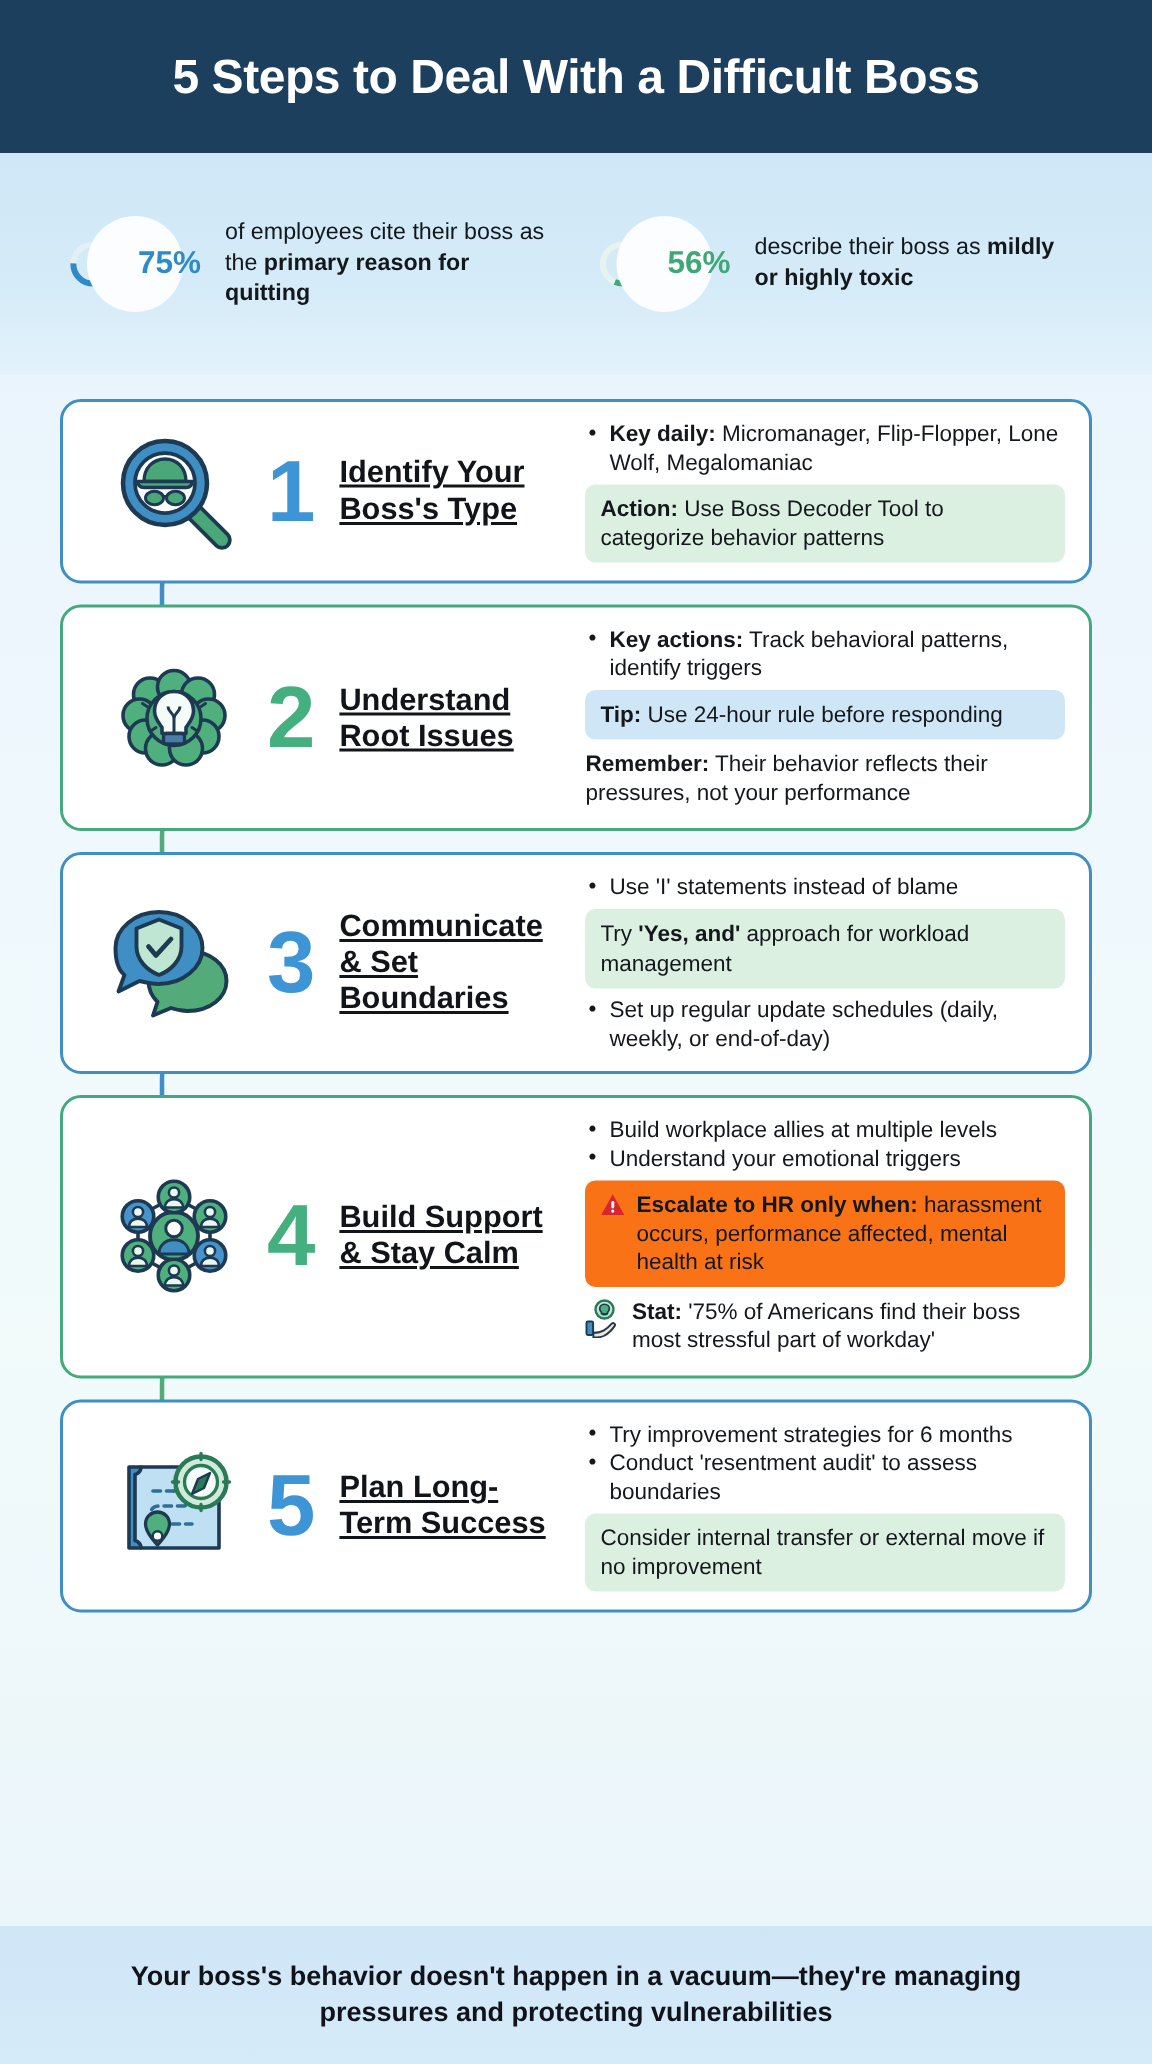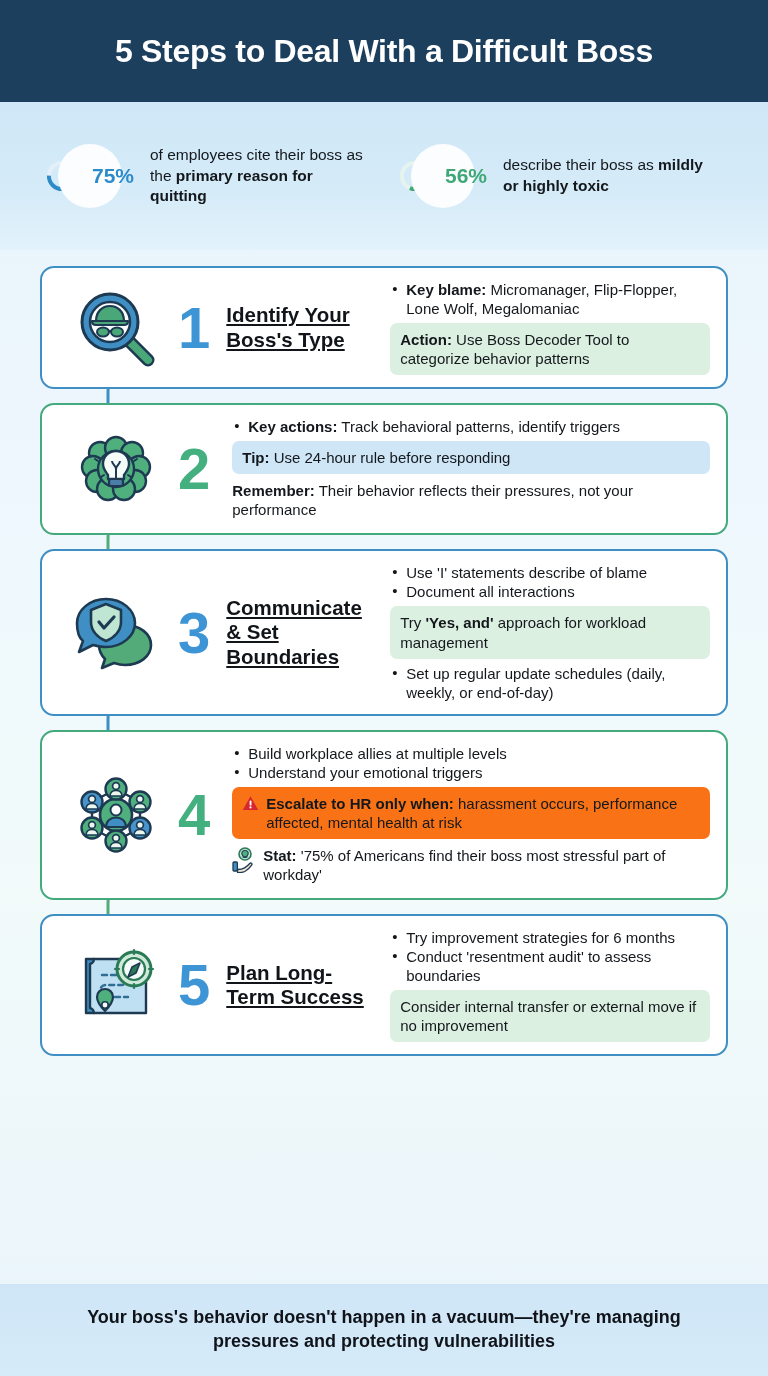--- a/index.html
+++ b/index.html
@@ -268,21 +268,21 @@
       <path d="M18 35h36c0 3-2 4-4 4H22c-2 0-4-1-4-4z" fill="#4aa878" stroke="#1d3a52" stroke-width="2.2" stroke-linejoin="round"></path>
       <ellipse cx="29" cy="46" rx="6" ry="4.5" fill="#4aa878" stroke="#1d3a52" stroke-width="2"></ellipse>
       <ellipse cx="43" cy="46" rx="6" ry="4.5" fill="#4aa878" stroke="#1d3a52" stroke-width="2"></ellipse>
       <line x1="35" y1="45" x2="37" y2="45" stroke="#1d3a52" stroke-width="2"></line>
     </svg>
           </div>
           <div class="num blue">1</div>
           <div class="title">Identify Your Boss's Type</div>
           <div class="body">
             <ul class="bullets">
-              <li><b>Key blame:</b> Micromanager, Flip-Flopper, Lone Wolf, Megalomaniac</li>
+              <li><b>Key daily:</b> Micromanager, Flip-Flopper, Lone Wolf, Megalomaniac</li>
             </ul>
             <div class="note green">
               <div class=""><span><b>Action:</b> Use Boss Decoder Tool to categorize behavior patterns</span></div>
             </div>
           </div>
         </div>
       </div>
       <div class="step-wrap" style="margin-top: 14px;">
         <div class="card green">
           <div class="icon-cell">
@@ -299,20 +299,21 @@
                 <circle cx="50" cy="62" r="11"></circle>
         <circle cx="42" cy="42" r="18"></circle>
       </g>
       <path d="M42 24c-8 0-13 6-13 13 0 5 3 8 5 11v4h16v-4c2-3 5-6 5-11 0-7-5-13-13-13z" fill="#f4fbf8" stroke="#1d3a52" stroke-width="2.4" stroke-linejoin="round"></path>
       <rect x="35" y="52" width="14" height="7" rx="2" fill="#4a7ea8" stroke="#1d3a52" stroke-width="2.2"></rect>
       <path d="M38 34c0 4 4 4 4 8M46 34c0 4-4 4-4 8M42 42v10" fill="none" stroke="#1d3a52" stroke-width="2"></path>
       <path d="M24 34l-3-2M60 34l3-2M30 48l-3 2M54 48l3 2" stroke="#1d3a52" stroke-width="2" stroke-linecap="round"></path>
     </svg>
           </div>
           <div class="num green">2</div>
+          <div class="title">Understand Root Issues</div>
           <div class="body">
             <ul class="bullets">
               <li><b>Key actions:</b> Track behavioral patterns, identify triggers</li>
             </ul>
             <div class="note blue">
               <div class=""><span><b>Tip:</b> Use 24-hour rule before responding</span></div>
             </div>
             <div class="note plain">
               <div class=""><span><b>Remember:</b> Their behavior reflects their pressures, not your performance</span></div>
             </div>
@@ -330,22 +331,21 @@
       <path d="M52 34c15 0 26 9 26 20s-11 20-26 20c-4 0-8-1-11-2l-12 5 3-9c-4-4-6-9-6-14 0-11 11-20 26-20z" fill="#52ab78" stroke="#1d3a52" stroke-width="2.6" stroke-linejoin="round"></path>
       <path d="M33 8c16 0 29 11 29 24S49 56 33 56c-4 0-9-1-13-2l-14 7 4-11C5 46 4 39 4 32 4 19 17 8 33 8z" fill="#3f8fc4" stroke="#1d3a52" stroke-width="2.6" stroke-linejoin="round"></path>
       <path d="M33 13l15 6v12c0 9-7 16-15 19-8-3-15-10-15-19V19z" fill="#bfe6d2" stroke="#1d3a52" stroke-width="2.6" stroke-linejoin="round"></path>
       <path d="M26 31l5 6 10-11" fill="none" stroke="#1d3a52" stroke-width="3.2" stroke-linecap="round" stroke-linejoin="round"></path>
     </svg>
           </div>
           <div class="num blue">3</div>
           <div class="title">Communicate &amp; Set Boundaries</div>
           <div class="body">
             <ul class="bullets">
-              <li>Use 'I' statements describe of blame</li>
-              <li>Document all interactions</li>
+              <li>Use 'I' statements instead of blame</li>
             </ul>
             <div class="note green">
               <div class=""><span><span>Try </span><b>'Yes, and'</b><span> approach for workload management</span></span></div>
             </div>
             <ul class="bullets">
               <li>Set up regular update schedules (daily, weekly, or end-of-day)</li>
             </ul>
           </div>
         </div>
         <div class="connector" style="top: -26px;"><svg width="80" height="46" viewBox="0 0 80 46">
@@ -392,20 +392,21 @@
         <path d="M14 64c0-3.6 2.7-5.6 6-5.6S26 60.4 26 64z" fill="#e9f7ef" stroke="#1d3a52" stroke-width="1.7"></path>
       </g>
       <g>
         <circle cx="68" cy="57" r="10.5" fill="#4794cc" stroke="#1d3a52" stroke-width="2.4"></circle>
         <circle cx="68" cy="54" r="3.4" fill="#e9f7ef" stroke="#1d3a52" stroke-width="1.7"></circle>
         <path d="M62 64c0-3.6 2.7-5.6 6-5.6S74 60.4 74 64z" fill="#e9f7ef" stroke="#1d3a52" stroke-width="1.7"></path>
       </g>
     </svg>
           </div>
           <div class="num green">4</div>
+          <div class="title">Build Support &amp; Stay Calm</div>
           <div class="body">
             <ul class="bullets">
               <li>Build workplace allies at multiple levels</li>
               <li>Understand your emotional triggers</li>
             </ul>
             <div class="note red">
               <div class="warn-row">
                 <span class="tri">
     <svg width="17" height="17" viewBox="0 0 17 17">
       <path d="M8.5 1.2L16.2 15H0.8z" fill="#d7262f"></path>

